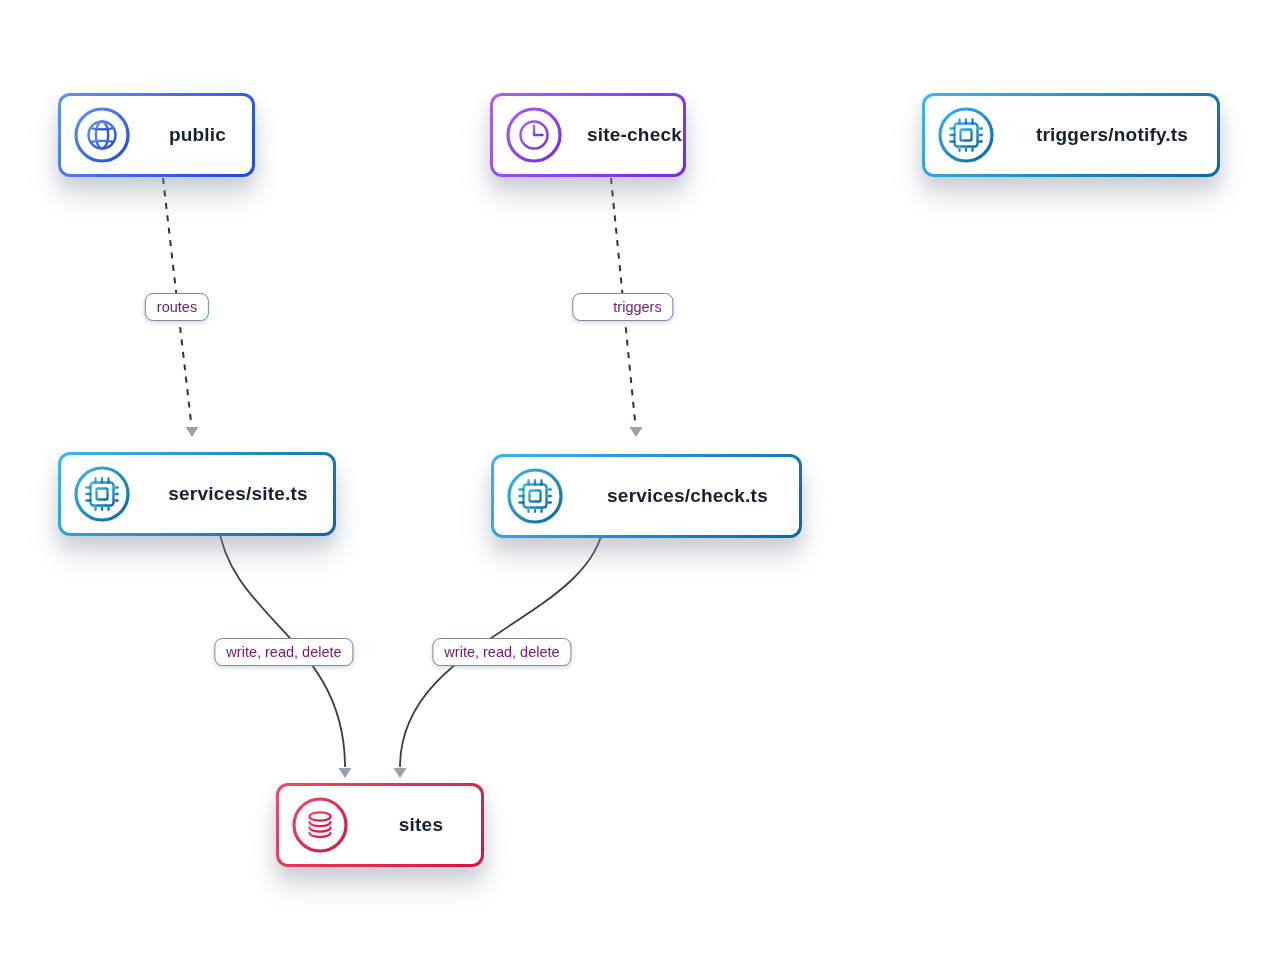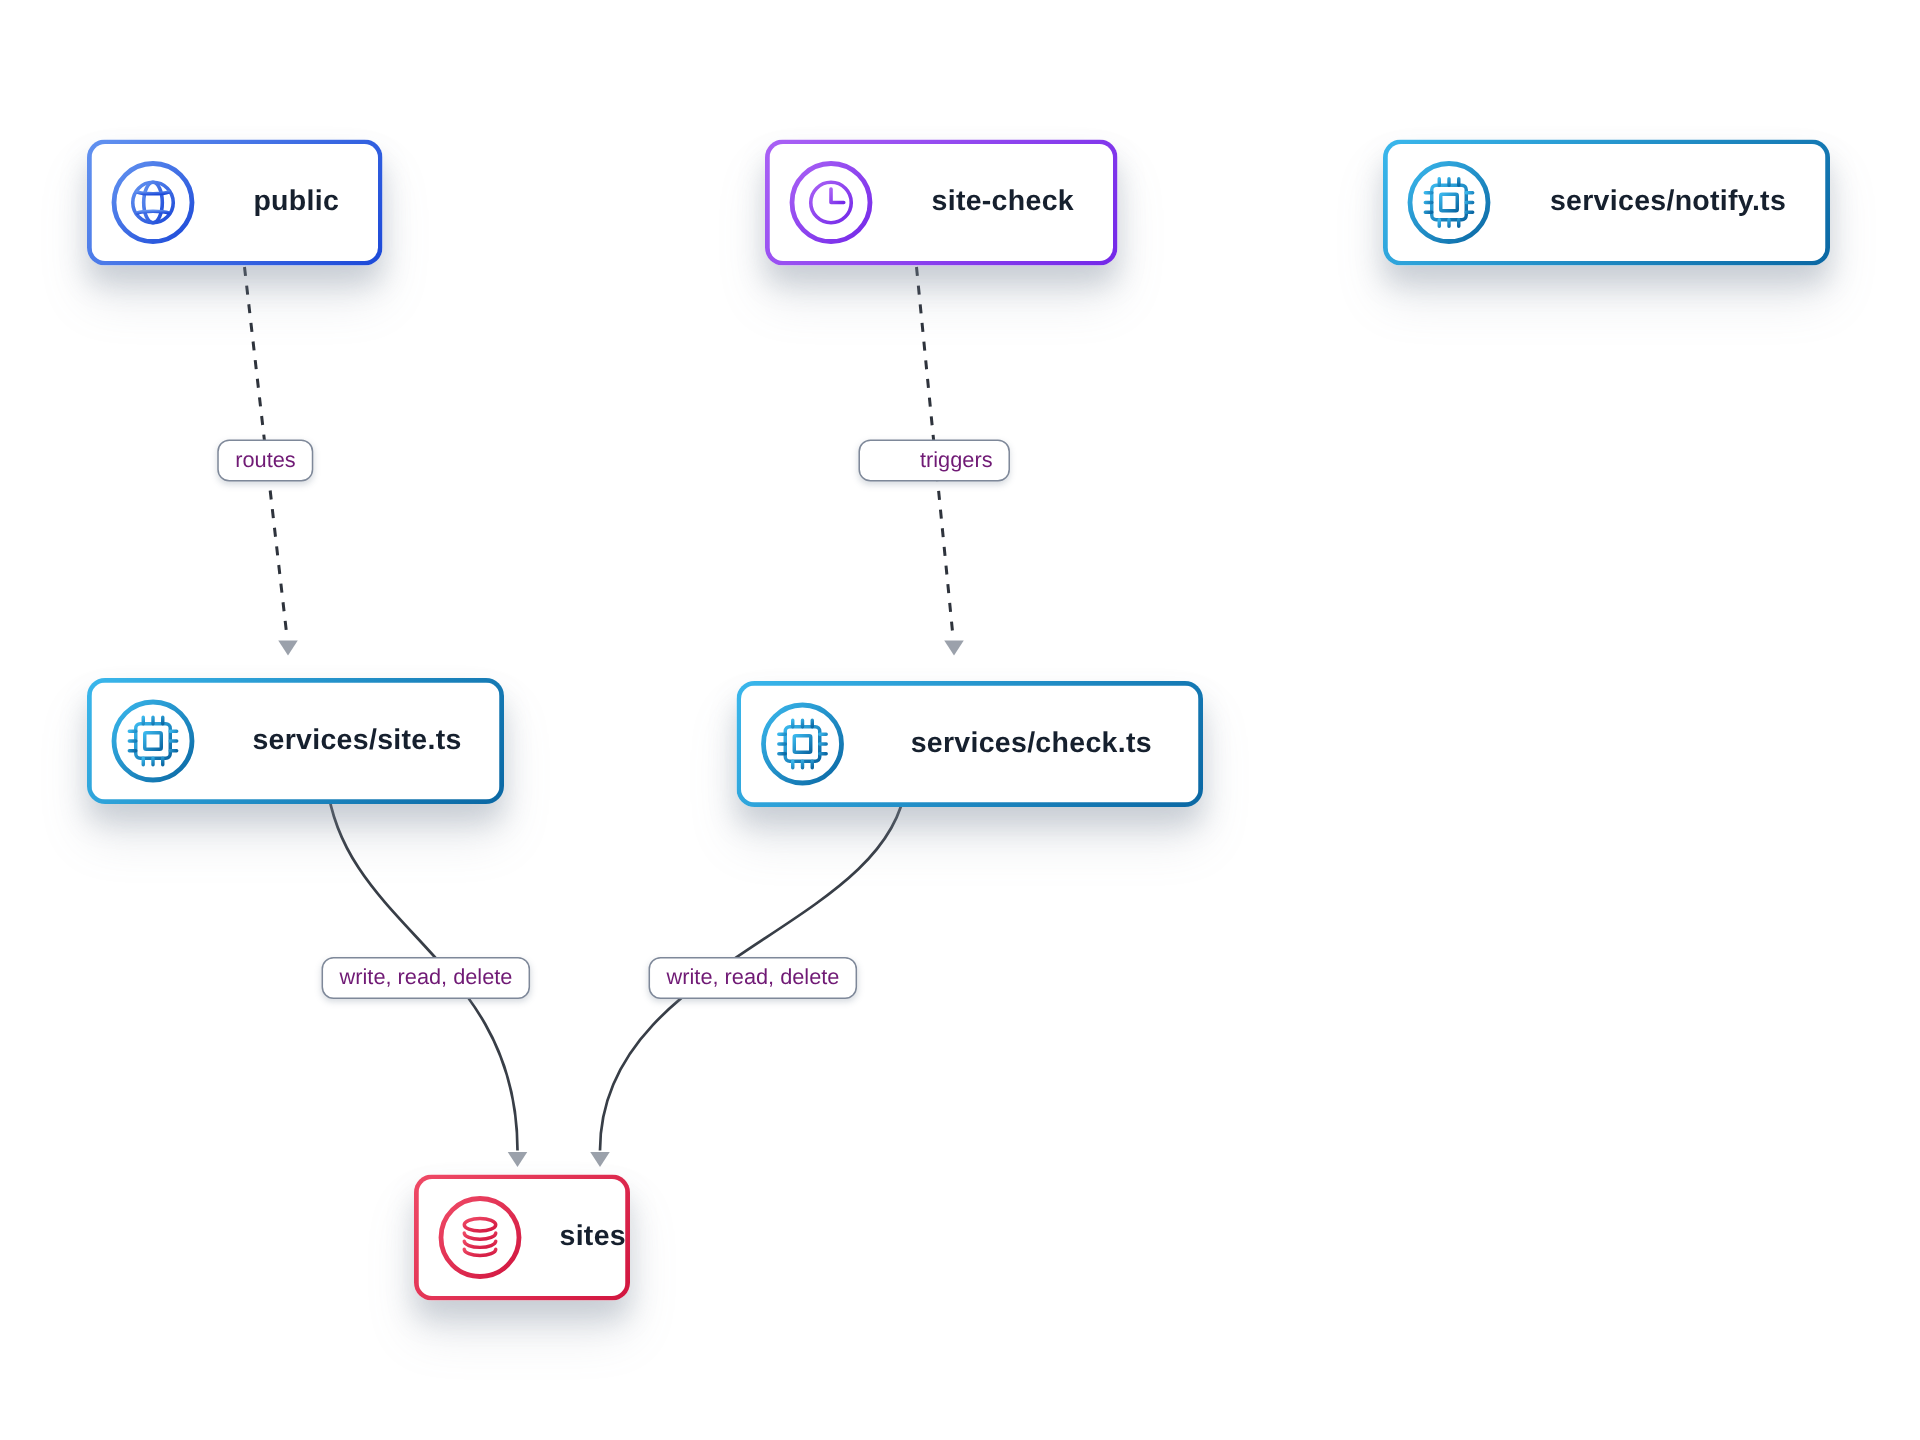--- a/index.html
+++ b/index.html
@@ -14,25 +14,25 @@
 
   .node{
     position:absolute;height:84px;box-sizing:border-box;
     border:3px solid transparent;border-radius:12px;
     display:flex;align-items:center;padding:0 12px;
     background:linear-gradient(#fff,#fff) padding-box, var(--g) border-box;
     box-shadow:0 12px 18px rgba(125,140,155,0.30), 0 22px 32px rgba(125,140,155,0.18);
     cursor:pointer;
   }
   .node-public     {left:58px;  top:93px;  width:197px; --g:linear-gradient(135deg,#6292f0,#1c49d8);}
-  .node-site-check {left:490px; top:93px;  width:235px;margin-left:20px; --g:linear-gradient(135deg,#a961f5,#7328e8);}
+  .node-site-check {left:490px; top:93px;  width:196px; --g:linear-gradient(135deg,#a961f5,#7328e8);}
   .node-notify     {left:922px; top:93px;  width:298px; --g:linear-gradient(135deg,#3ab7ec,#0a67a3);}
   .node-site       {left:58px;  top:438px; width:278px;margin-top:14px; --g:linear-gradient(135deg,#3ab7ec,#0a67a3);}
   .node-check      {left:491px; top:454px; width:311px; --g:linear-gradient(135deg,#3ab7ec,#0a67a3);}
-  .node-sites      {left:276px; top:783px; width:144px; --g:linear-gradient(135deg,#ef4a66,#d1153f);}
+  .node-sites      {left:276px; top:783px; width:208px; --g:linear-gradient(135deg,#ef4a66,#d1153f);}
 
   .node-icon{width:58px;height:58px;flex:0 0 58px;}
   .node-label{
     flex:1;text-align:center;font-size:19px;font-weight:600;color:#16202e;
     letter-spacing:0.2px;white-space:nowrap;padding-left:24px;
   }
 
   .chip{
     position:absolute;transform:translate(-50%,-50%);
     background:#ffffff;border:1.5px solid #7e8899;border-radius:8px;
@@ -121,21 +121,21 @@
       <circle class="icon-stroke" cx="29" cy="29" r="26" stroke="url(#gradCyan)" stroke-width="3.2"></circle>
       <g class="icon-stroke" stroke="url(#gradCyan)" stroke-width="2.3">
         <rect x="17.5" y="17.5" width="23" height="23" rx="3"></rect>
         <rect x="23.5" y="23.5" width="11" height="11" rx="1"></rect>
         <path d="M22.5,13.2 v4.3 M29,13.2 v4.3 M35.5,13.2 v4.3"></path>
         <path d="M22.5,40.5 v4.3 M29,40.5 v4.3 M35.5,40.5 v4.3"></path>
         <path d="M13.2,22.5 h4.3 M13.2,29 h4.3 M13.2,35.5 h4.3"></path>
         <path d="M40.5,22.5 h4.3 M40.5,29 h4.3 M40.5,35.5 h4.3"></path>
       </g>
     </svg>
-    <span class="node-label">services/notify.ts</span>
+    <span class="node-label">triggers/notify.ts</span>
   </div>
 
   <div class="node node-site">
     <svg class="node-icon" viewBox="0 0 58 58">
       <circle class="icon-stroke" cx="29" cy="29" r="26" stroke="url(#gradCyan)" stroke-width="3.2"></circle>
       <g class="icon-stroke" stroke="url(#gradCyan)" stroke-width="2.3">
         <rect x="17.5" y="17.5" width="23" height="23" rx="3"></rect>
         <rect x="23.5" y="23.5" width="11" height="11" rx="1"></rect>
         <path d="M22.5,13.2 v4.3 M29,13.2 v4.3 M35.5,13.2 v4.3"></path>
         <path d="M22.5,40.5 v4.3 M29,40.5 v4.3 M35.5,40.5 v4.3"></path>

